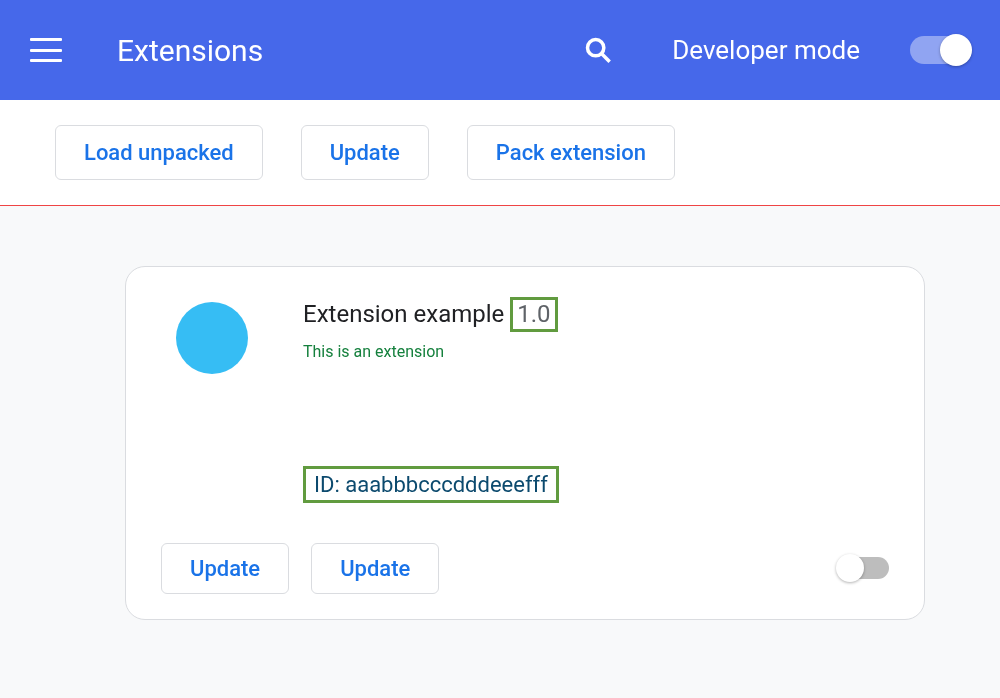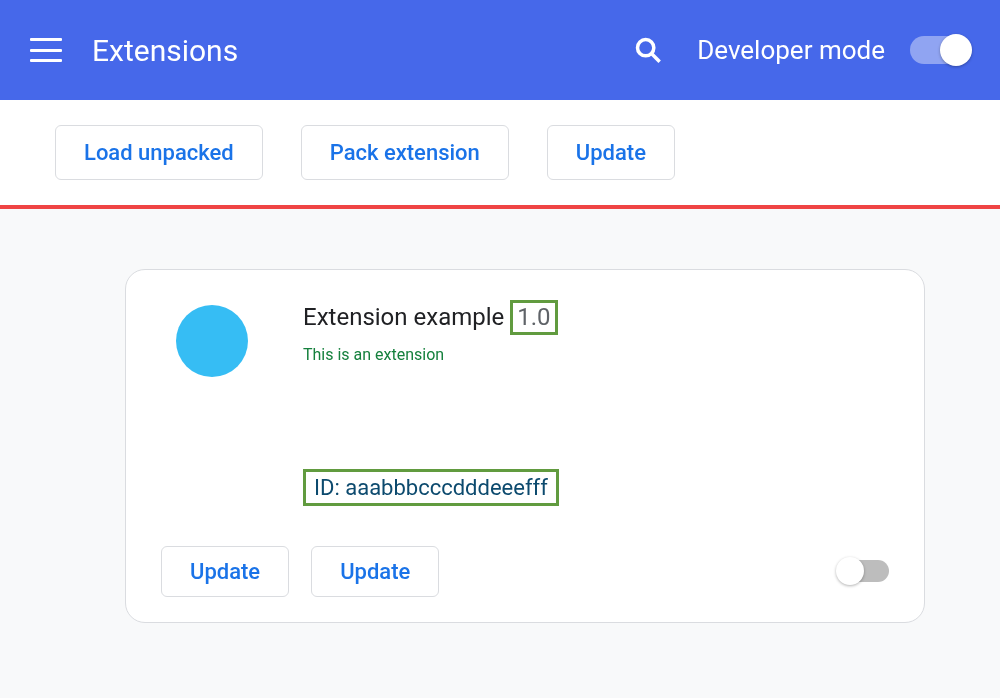--- a/index.html
+++ b/index.html
@@ -14,20 +14,21 @@
       background: #fff;
       overflow: hidden;
     }
     .header {
       background: #4668ea;
       height: 100px;
       display: flex;
       align-items: center;
       padding: 8px 30px;
       color: #fff;
+      gap: 25px;
     }
     .menu-icon {
       width: 32px;
       height: 24px;
       display: flex;
       flex-direction: column;
       justify-content: space-between;
       cursor: pointer;
       margin-right: 30px;
     }
@@ -75,21 +76,21 @@
       border-radius: 50%;
       position: absolute;
       top: -2px;
       right: -2px;
       box-shadow: 0 1px 3px rgba(0,0,0,0.3);
     }
     .toolbar {
       padding: 25px 55px;
       display: flex;
       gap: 38px;
-      border-bottom: 4px solid #ef4444;
+      border-bottom: 1px solid #ef4444;
     }
     .toolbar-btn {
       border: 1px solid #dadce0;
       background: #fff;
       color: #1a73e8;
       font-size: 22px;
       font-weight: 500;
       padding: 14px 28px;
       border-radius: 6px;
       cursor: pointer;
@@ -211,22 +212,22 @@
       </svg>
   </div>
   <div class="dev-mode-label">Developer mode</div>
   <div class="toggle">
     <div class="toggle-knob"></div>
   </div>
 </div>
 
 <div class="toolbar">
   <button class="toolbar-btn">Load unpacked</button>
+  <button class="toolbar-btn">Update</button>
   <button class="toolbar-btn">Pack extension</button>
-  <button class="toolbar-btn">Update</button>
 </div>
 
 <div class="content">
   <div class="card">
     <div class="card-top">
       <div class="ext-icon"></div>
       <div class="ext-info">
         <div class="ext-title-row">
           <span class="ext-name">Extension example</span>
           <span class="ext-version">1.0</span>

